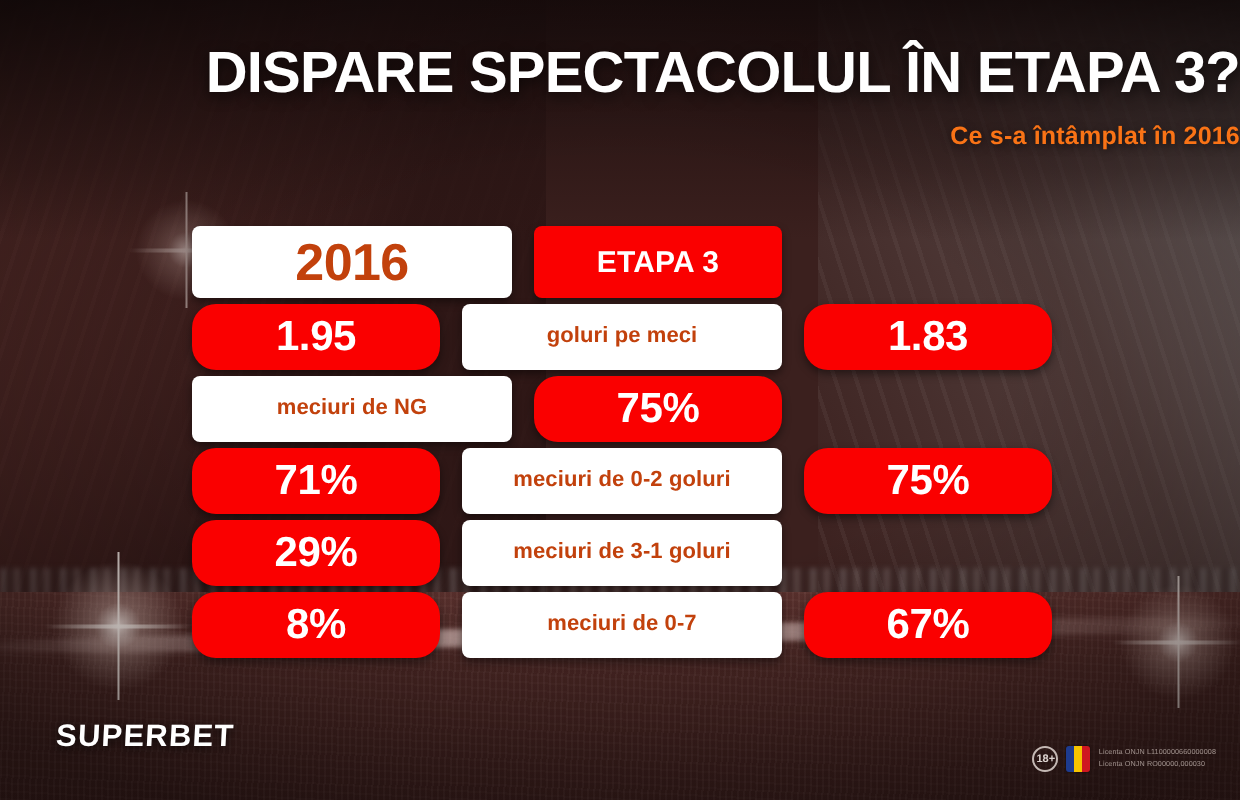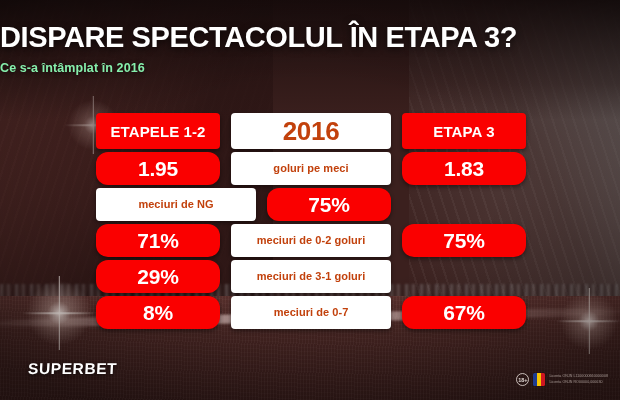--- a/index.html
+++ b/index.html
@@ -84,34 +84,34 @@
   .flare-b { left:64px;  top:96px;  width:58px;  height:58px; opacity:.55; }
   .flare-c { left:556px; top:288px; width:66px;  height:66px; opacity:.85; }
   .vignette {
     position:absolute; inset:0;
     background:radial-gradient(ellipse 72% 62% at 50% 46%, rgba(0,0,0,0) 42%, rgba(0,0,0,.45) 100%);
   }
 
   
   .head-wrap {
     position:absolute; left:0; top:22px; width:100%;
-    text-align:left; z-index:6;
+    text-align:right; z-index:6;
   }
   .title {
     color:#ffffff;
     font-size:29px;
     font-weight:bold;
     letter-spacing:-0.4px;
     line-height:1.05;
     text-shadow:0 2px 7px rgba(0,0,0,.62);
     white-space:nowrap;
   }
   .subtitle {
     margin-top:9px;
-    color:#86efac;
+    color:#f97316;
     font-size:12.5px;
     font-weight:bold;
     letter-spacing:.1px;
     text-shadow:0 1px 5px rgba(0,0,0,.6);
   }
 
   
   .table {
     position:absolute;
     left:96px; top:113px;
@@ -205,21 +205,20 @@
   <div class="vignette"></div>
 
   <div class="head-wrap">
     <div class="title">DISPARE SPECTACOLUL ÎN ETAPA 3?</div>
     <div class="subtitle">Ce s-a întâmplat în 2016</div>
   </div>
 
   <div class="table">
 
     <div class="row header">
-      <div class="cell side">ETAPELE 1-2</div>
       <div class="cell mid">2016</div>
       <div class="cell side">ETAPA 3</div>
     </div>
 
     <div class="row data">
       <div class="cell side">1.95</div>
       <div class="cell mid">goluri pe meci</div>
       <div class="cell side">1.83</div>
     </div>
 

